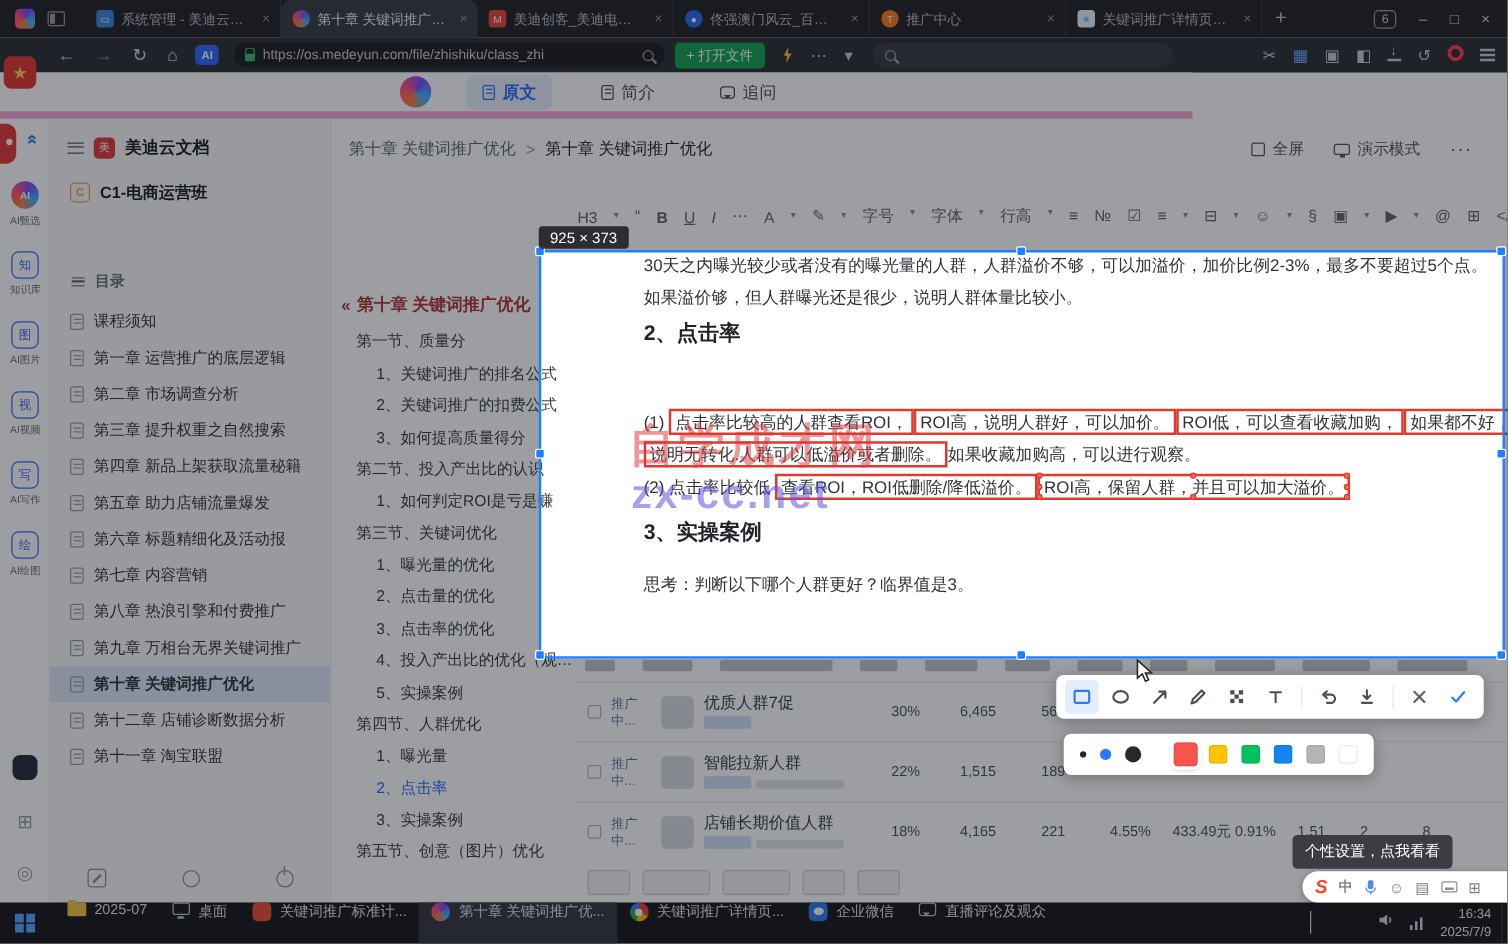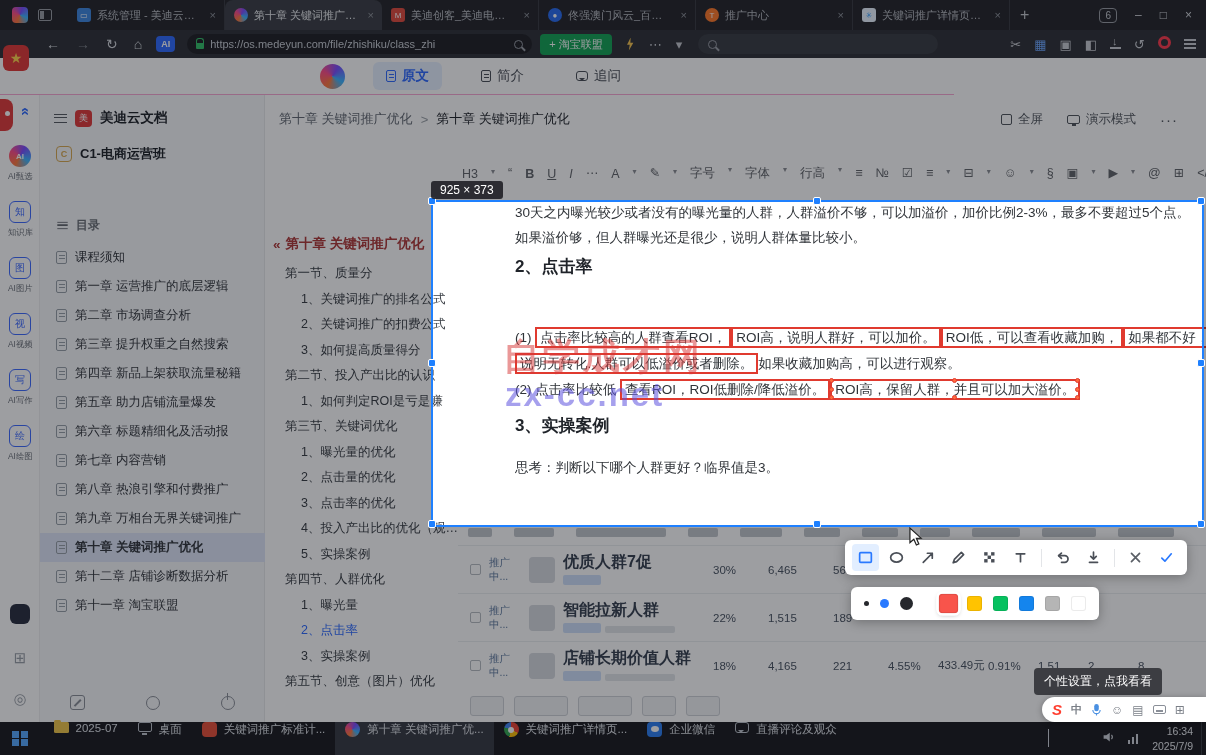--- a/index.html
+++ b/index.html
@@ -43,21 +43,21 @@
 .rights{margin-left:auto;display:flex;align-items:center;gap:13px;padding-right:10px}
 .rights .g{font-size:13px;color:#c9ccd2;cursor:pointer}
 .i-dl{width:11px;height:11px;position:relative;display:inline-block}
 .i-dl::before{content:"↓";position:absolute;top:-3px;left:2px;color:#c9ccd2;font-size:11px}
 .i-dl::after{content:"";position:absolute;left:0;right:0;bottom:0;height:1.5px;background:#c9ccd2}
 .i-donut{width:13px;height:13px;border:3.5px solid #ff3b4e;border-radius:50%;display:inline-block}
 .i-menu{width:12px;height:10px;border-top:2px solid #c9ccd2;border-bottom:2px solid #c9ccd2;position:relative;display:inline-block}
 .i-menu::before{content:"";position:absolute;left:0;right:0;top:2px;height:2px;background:#c9ccd2}
 
 
-.vhead{position:absolute;left:0;top:58px;width:954px;height:37px;background:#fff;border-bottom:1px solid #f9a8d4;display:flex;align-items:center;justify-content:center;gap:26px}
+.vhead{position:absolute;left:0;top:58px;width:954px;height:37px;background:#fff;border-bottom:6px solid #f9a8d4;display:flex;align-items:center;justify-content:center;gap:26px}
 .vlogo{width:25px;height:25px;border-radius:50%;background:conic-gradient(from 210deg,#ff7a3d,#ff4d88,#7b4dff,#3db6ff,#ff7a3d);margin-right:2px}
 .vtab{display:flex;align-items:center;gap:6px;font-size:13.5px;color:#4a4f57;padding:5px 13px;border-radius:6px;cursor:pointer}
 .vtab.on{background:#e7f0ff;color:#2f6bff;font-weight:bold}
 .i-doc{width:10px;height:12px;border:1.4px solid currentColor;border-radius:2px;position:relative}
 .i-doc::after{content:"";position:absolute;left:1.5px;right:1.5px;top:2.5px;height:1.2px;background:currentColor;box-shadow:0 3px 0 currentColor}
 .i-chat{width:12px;height:10px;border:1.4px solid currentColor;border-radius:3px;position:relative}
 .i-chat::after{content:"";position:absolute;left:2px;bottom:-4px;border:3px solid transparent;border-top-color:currentColor}
 
 
 .rail{position:absolute;left:0;top:95px;width:40px;height:627px;background:#fff;border-right:1px solid #efeff1}
@@ -131,21 +131,21 @@
 .wmBlue{position:absolute;left:47px;top:233px;font-size:33px;font-weight:bold;letter-spacing:2px;color:rgba(92,82,222,.55);z-index:4;white-space:nowrap}
 
 
 .thead{position:absolute;left:10px;top:385px;display:flex;gap:22px;align-items:center}
 .thead i{height:9px;background:#c2c6cc;border-radius:2px;display:inline-block}
 .trowD{position:absolute;left:0;width:748px;height:48px;border-top:1px solid #eceef0;display:flex;align-items:center;font-size:11.5px;color:#4b5563}
 .cbx{width:11px;height:11px;border:1.4px solid #b8bcc2;border-radius:2px;margin:0 0 0 12px;flex:0 0 11px}
 .stat{width:48px;padding-left:8px;color:#5f7a9e;font-size:10.5px}
 .thumb{width:26px;height:26px;border-radius:4px;background:#d7dadf;flex:0 0 26px;margin-right:8px}
 .nm{width:150px}
-.nm b{display:block;font-weight:bold;color:#374151;font-size:16px;white-space:nowrap;overflow:hidden}
+.nm b{display:block;font-weight:normal;color:#374151;font-size:13px;white-space:nowrap;overflow:hidden}
 .pill{display:inline-block;width:38px;height:10px;border-radius:2px;background:#cfe0fa;margin-top:2px}
 .subbar{display:inline-block;width:70px;height:7px;border-radius:2px;background:#e3e6ea;margin-left:4px}
 .cell{width:55px;flex:0 0 auto}
 .tfoot{position:absolute;left:12px;top:553px;display:flex;gap:10px}
 .tfoot i{height:20px;border:1px solid #cfd3d8;border-radius:3px;background:#f2f3f5;display:inline-block}
 
 
 .snipdim{position:absolute;inset:0;z-index:50;overflow:hidden;pointer-events:none}
 .snipsel{position:absolute;left:431px;top:200px;width:773px;height:327px;border:2px solid #1e80ff;box-shadow:0 0 0 3000px rgba(10,13,20,.40)}
 .snh{position:absolute;width:8px;height:8px;background:#1e80ff;border:1px solid #fff;border-radius:2px}
@@ -251,21 +251,21 @@
         <span class="g dim2">→</span>
         <span class="g">↻</span>
         <span class="g">⌂</span>
       </div>
     <span class="aibadge">AI</span>
     <div class="addr">
       <span class="i-lock"></span>
       <span class="url">https://os.medeyun.com/file/zhishiku/class_zhi</span>
       <span class="i-search" style="color:#9a9ea6"></span>
     </div>
-    <span class="greenbtn">+ 淘宝联盟</span>
+    <span class="greenbtn">+ 打开文件</span>
     <span class="i-bolt"></span>
     <span class="mut g">⋯</span>
     <span class="mut g">▾</span>
     <div class="searchpill">
       <span class="i-search"></span>
     </div>
     <div class="rights" id="nav-right">
         <span><span class="g">✂</span></span>
         <span><span class="g" style="color:#6ea8ff">▦</span></span>
         <span><span class="g">▣</span></span>

